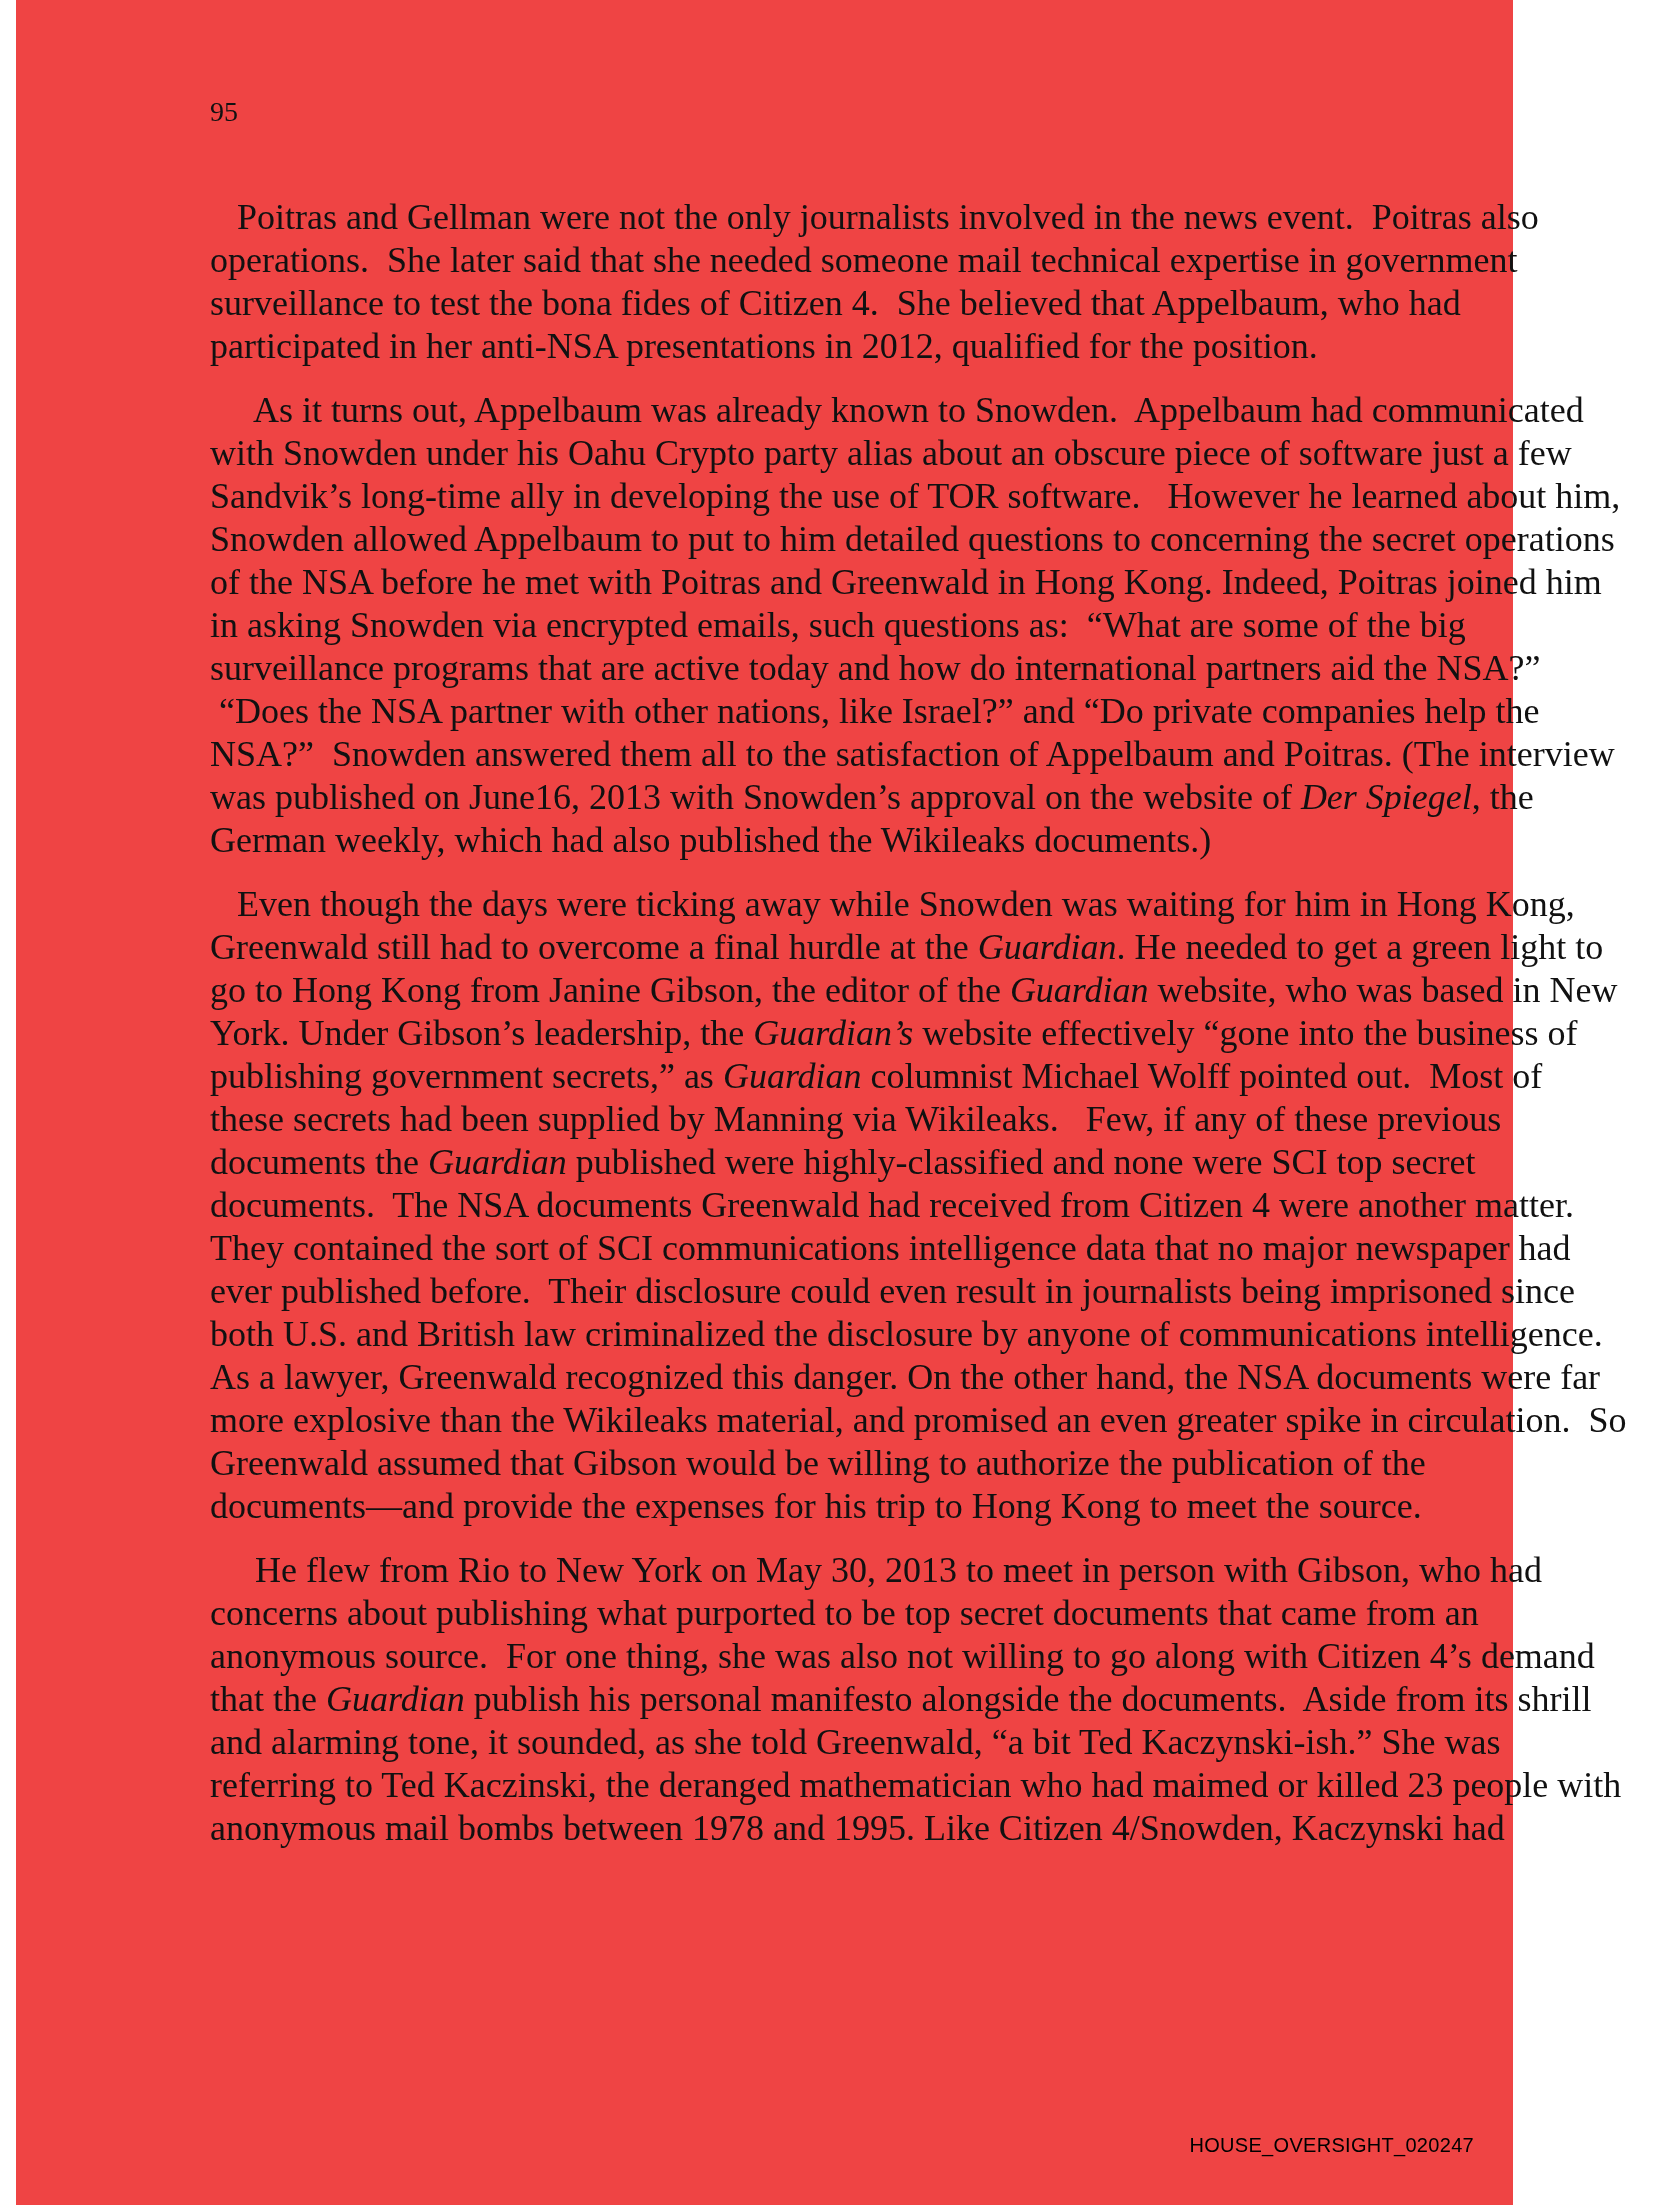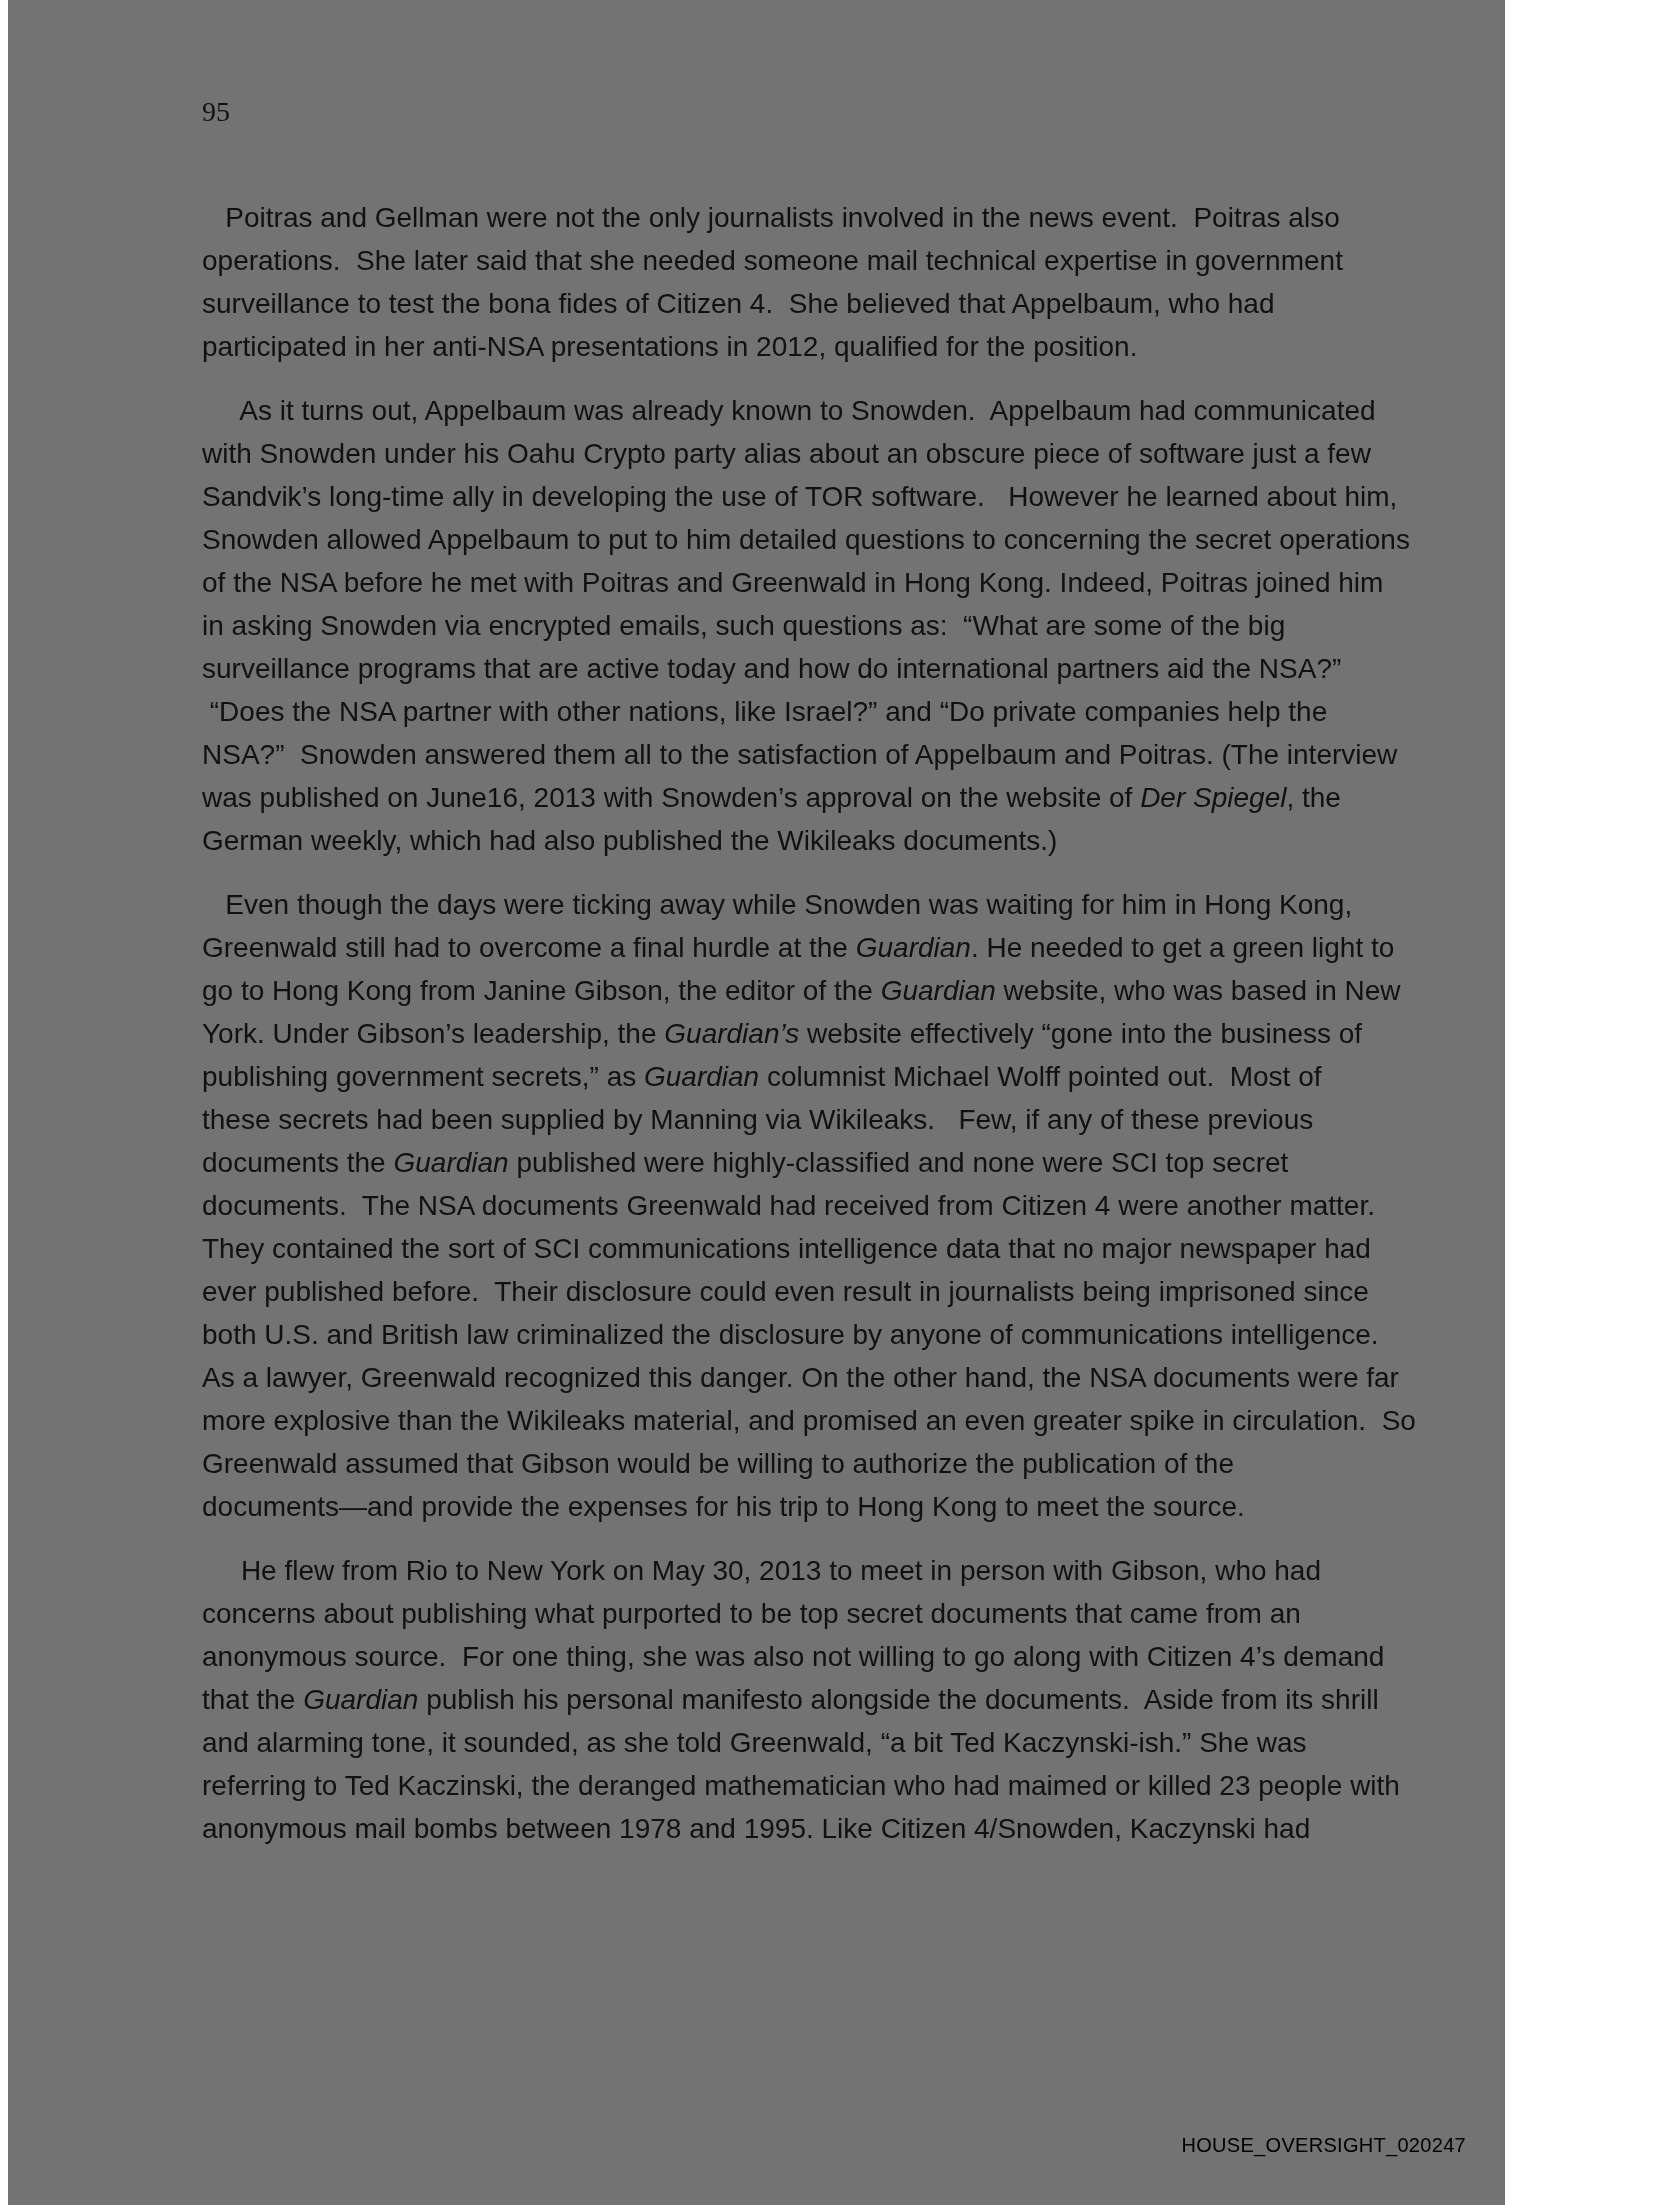--- a/index.html
+++ b/index.html
@@ -1,26 +1,26 @@
 <!DOCTYPE html>
 <html style="font-size:10.5px"><head>
 <meta charset="utf-8">
 <style>
   html, body { margin: 0; padding: 0; background: #ffffff; }
   body { width: 1669px; height: 2205px; position: relative; overflow: hidden; }
-  .page { position: absolute; left: 8px; top: 0; width: 1497px; height: 2205px; background: #737373; }
+  .page { position: absolute; left: 16px; top: 0; width: 1497px; height: 2205px; background: #ef4444; }
   .page-number {
     position: absolute; left: 194px; top: 98px;
     font-family: "Liberation Serif", "DejaVu Serif", serif;
     font-size: 28px; color: #111; line-height: 1;
   }
   .body-text {
     position: absolute; left: 194px; top: 196px; width: 1309px;
-    font-family: Liberation Sans, sans-serif;
-    font-size: 28px; color: #111;
+    font-family: Liberation Serif, serif;
+    font-size: 36px; color: #111;
   }
   .para { margin: 0 0 21px 0; }
   .line { display: block; height: 43px; line-height: 43px; white-space: pre; }
   .line i { font-style: italic; }
   .footer-id {
     position: absolute; right: 39px; top: 2135px;
     font-family: Liberation Sans, sans-serif;
     font-size: 20px; color: #000; letter-spacing: 0.3px; line-height: 1;
   }
 </style>

